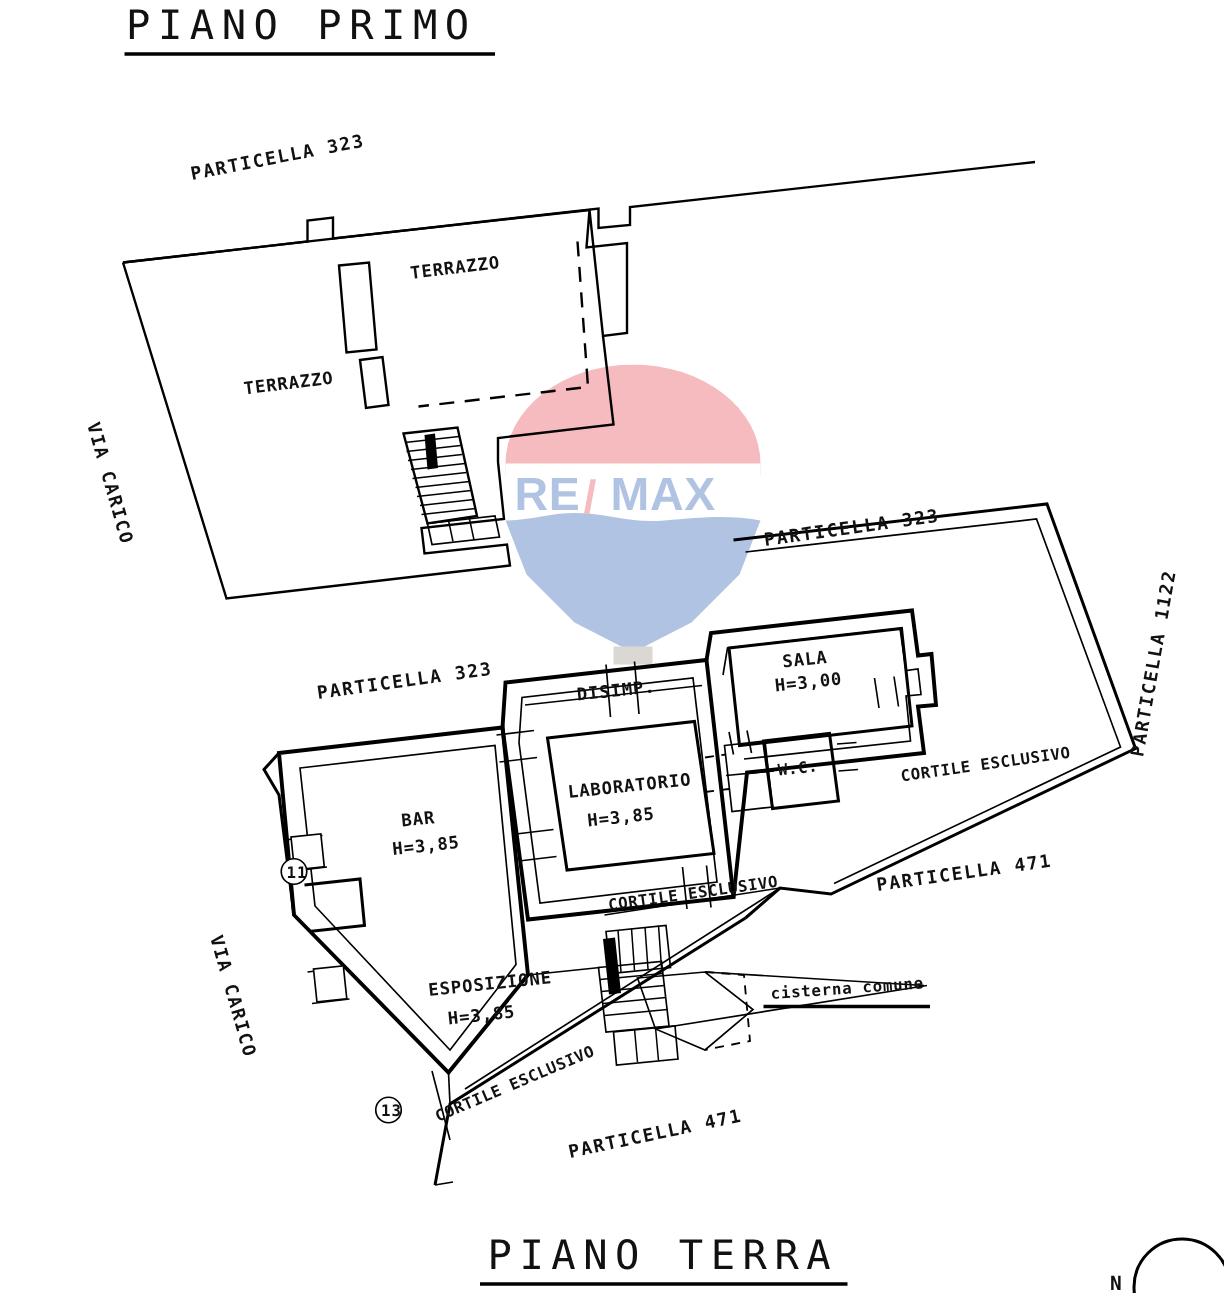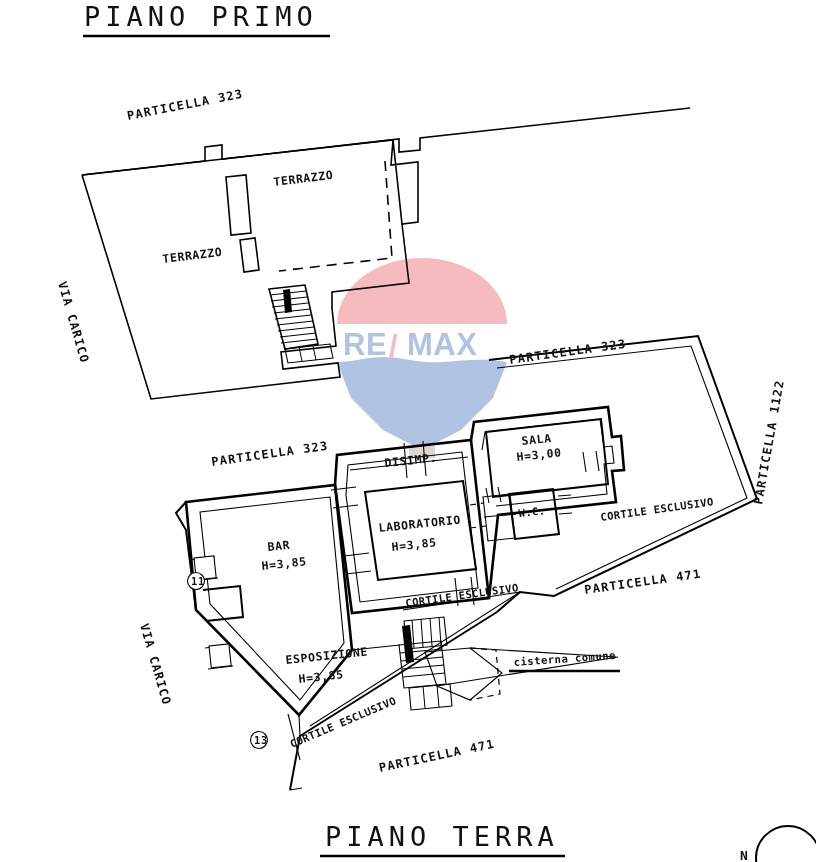--- a/index.html
+++ b/index.html
@@ -60,21 +60,21 @@
     fill: #111;
     font-size: 27px;
     letter-spacing: 5px;
     font-weight: 400;
   }
 
   
   #watermark {
     position: absolute;
     left: 333px;
-    top: 258px;
+    top: 243px;
     width: 178px;
     height: 200px;
     opacity: 0.30;
     pointer-events: none;
   }
   #watermark svg { display:block; width:100%; height:100%; }
   .wm-text {
     font-family: "Liberation Sans", sans-serif;
     font-weight: 700;
     font-size: 31px;

